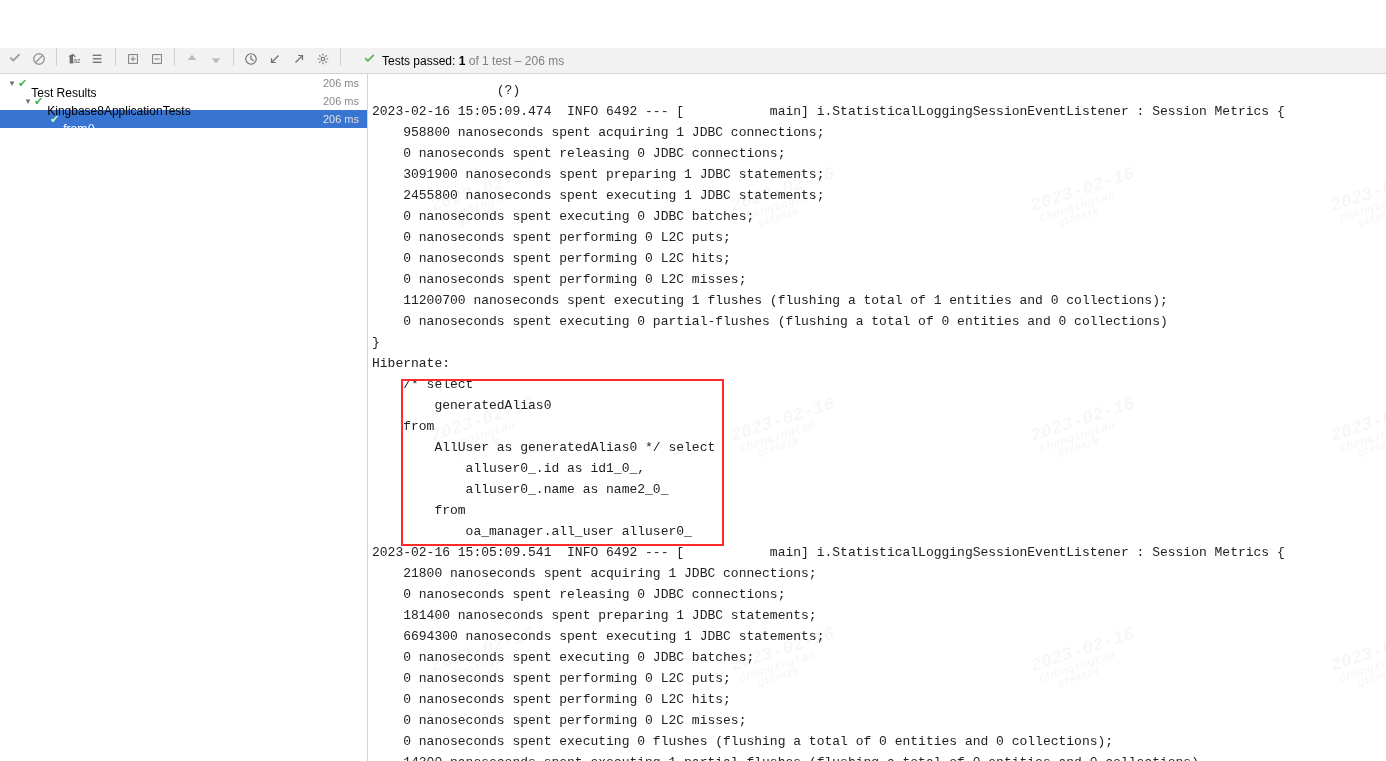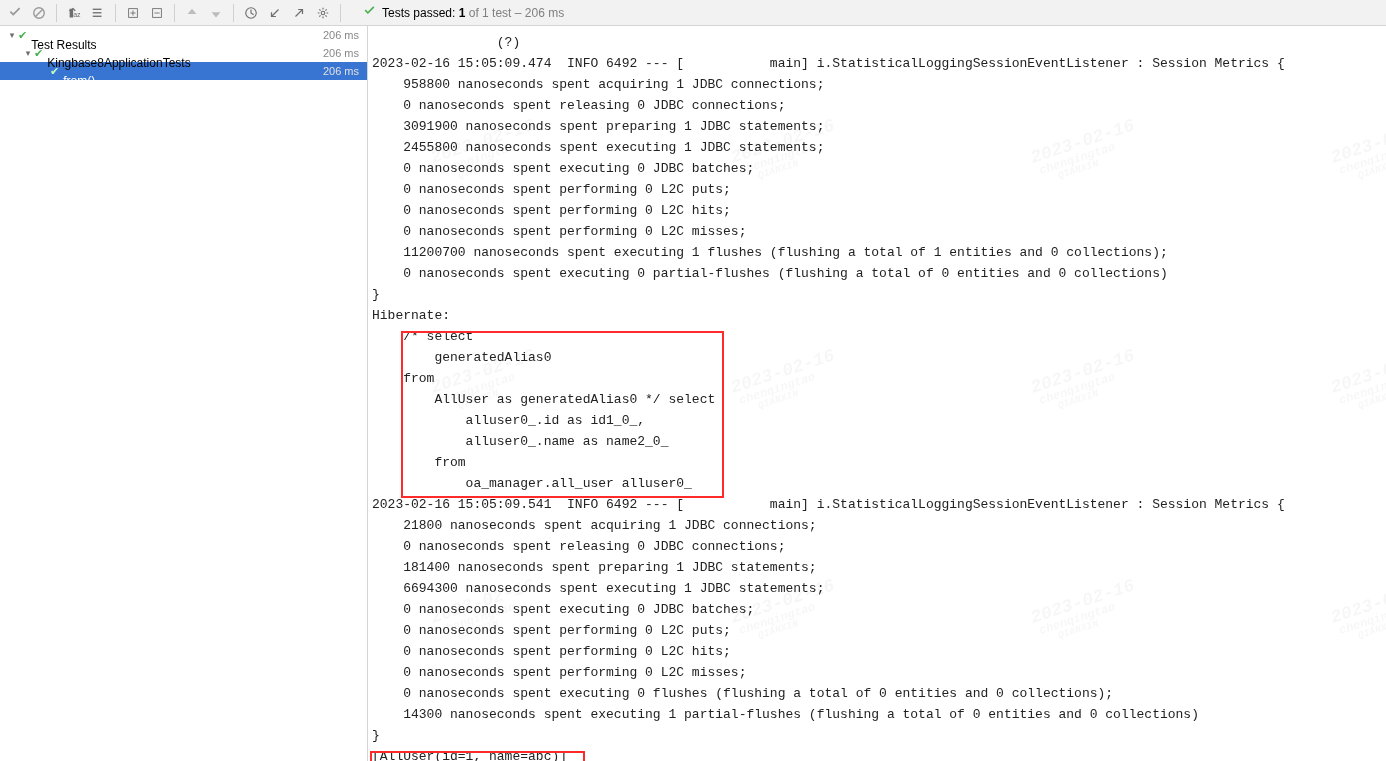--- a/index.html
+++ b/index.html
@@ -10,25 +10,25 @@
     color: #000;
     width: 1386px;
     height: 761px;
     overflow: hidden;
     display: flex;
     flex-direction: column;
   }
   .toolbar {
     height: 26px;
     display: flex;
-    align-items: center;
     background: #f2f2f2;
     border-bottom: 1px solid #d5d5d5;
     padding: 0 4px;
     gap: 2px;
+    margin-top: 48px;
   }
   .tb-btn {
     width: 22px;
     height: 22px;
     display: flex;
     align-items: center;
     justify-content: center;
     color: #6e6e6e;
     cursor: pointer;
     border-radius: 3px;

